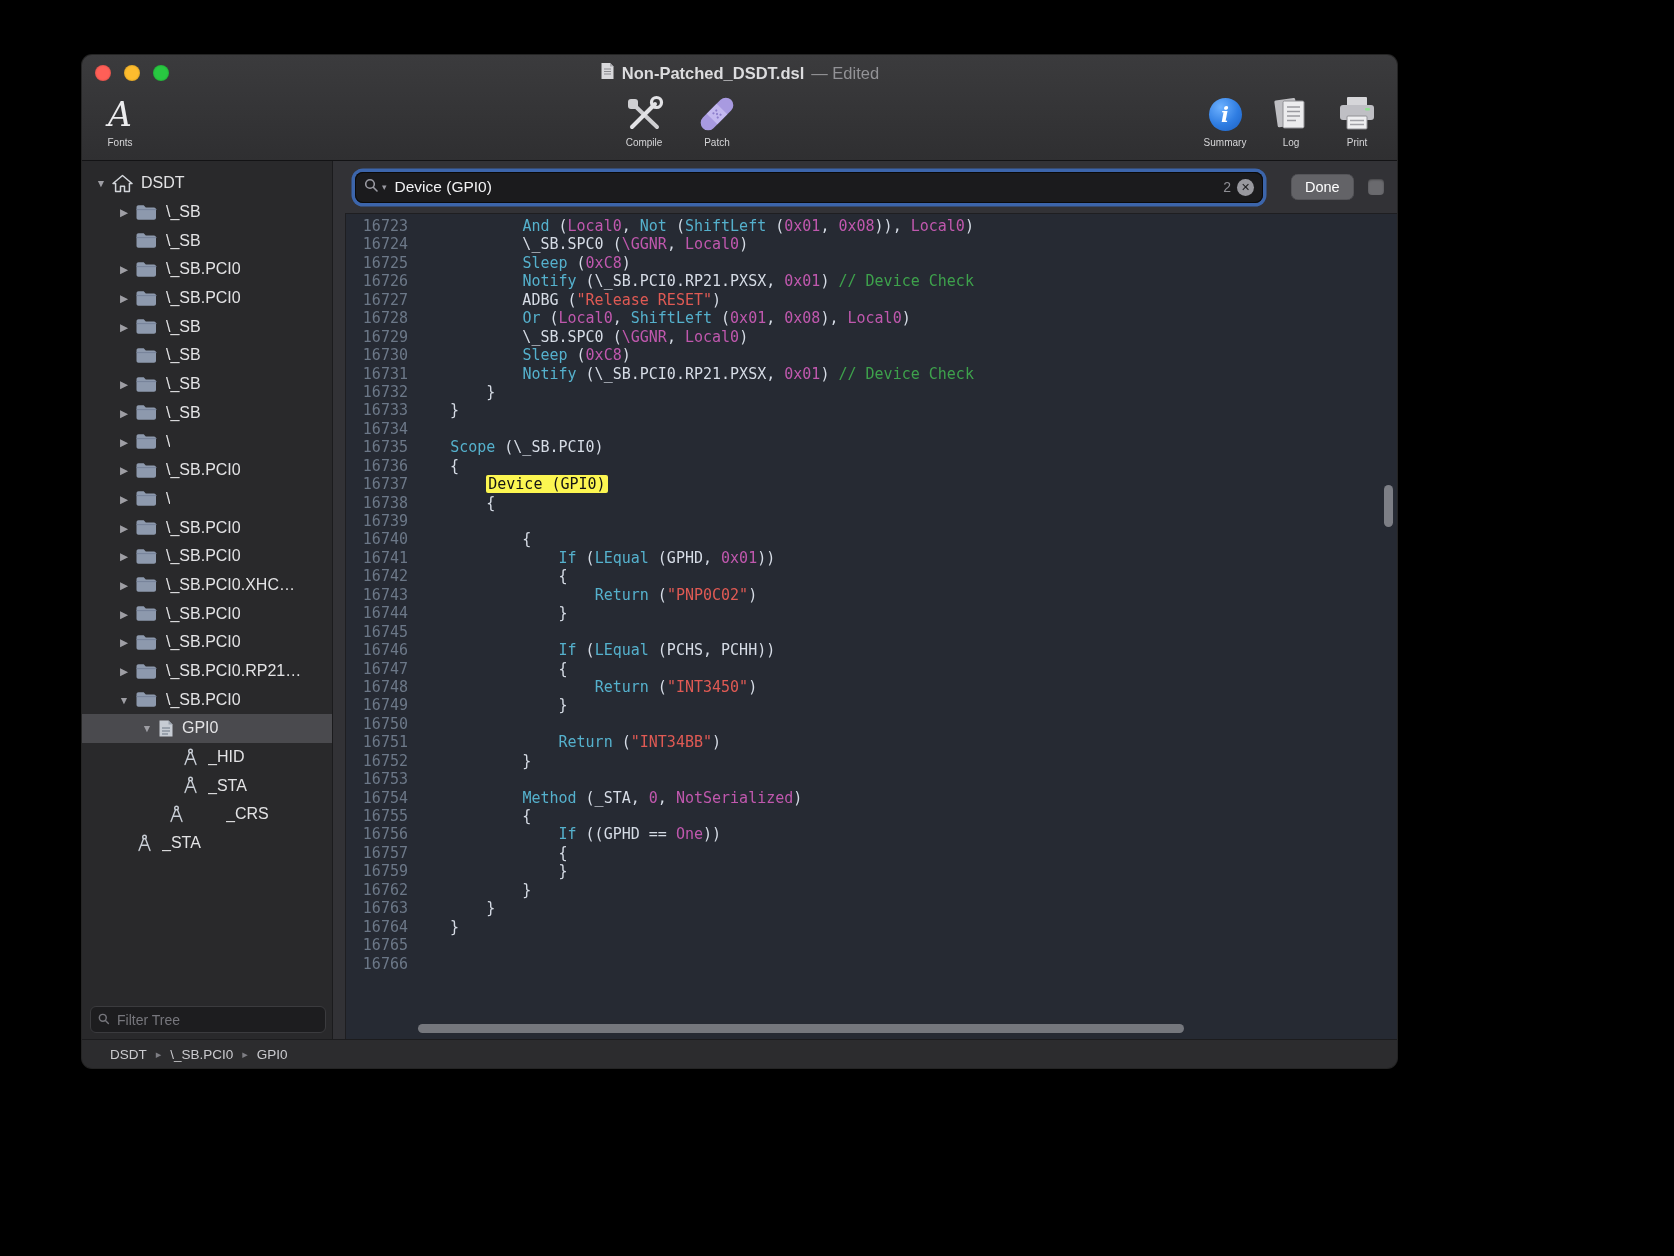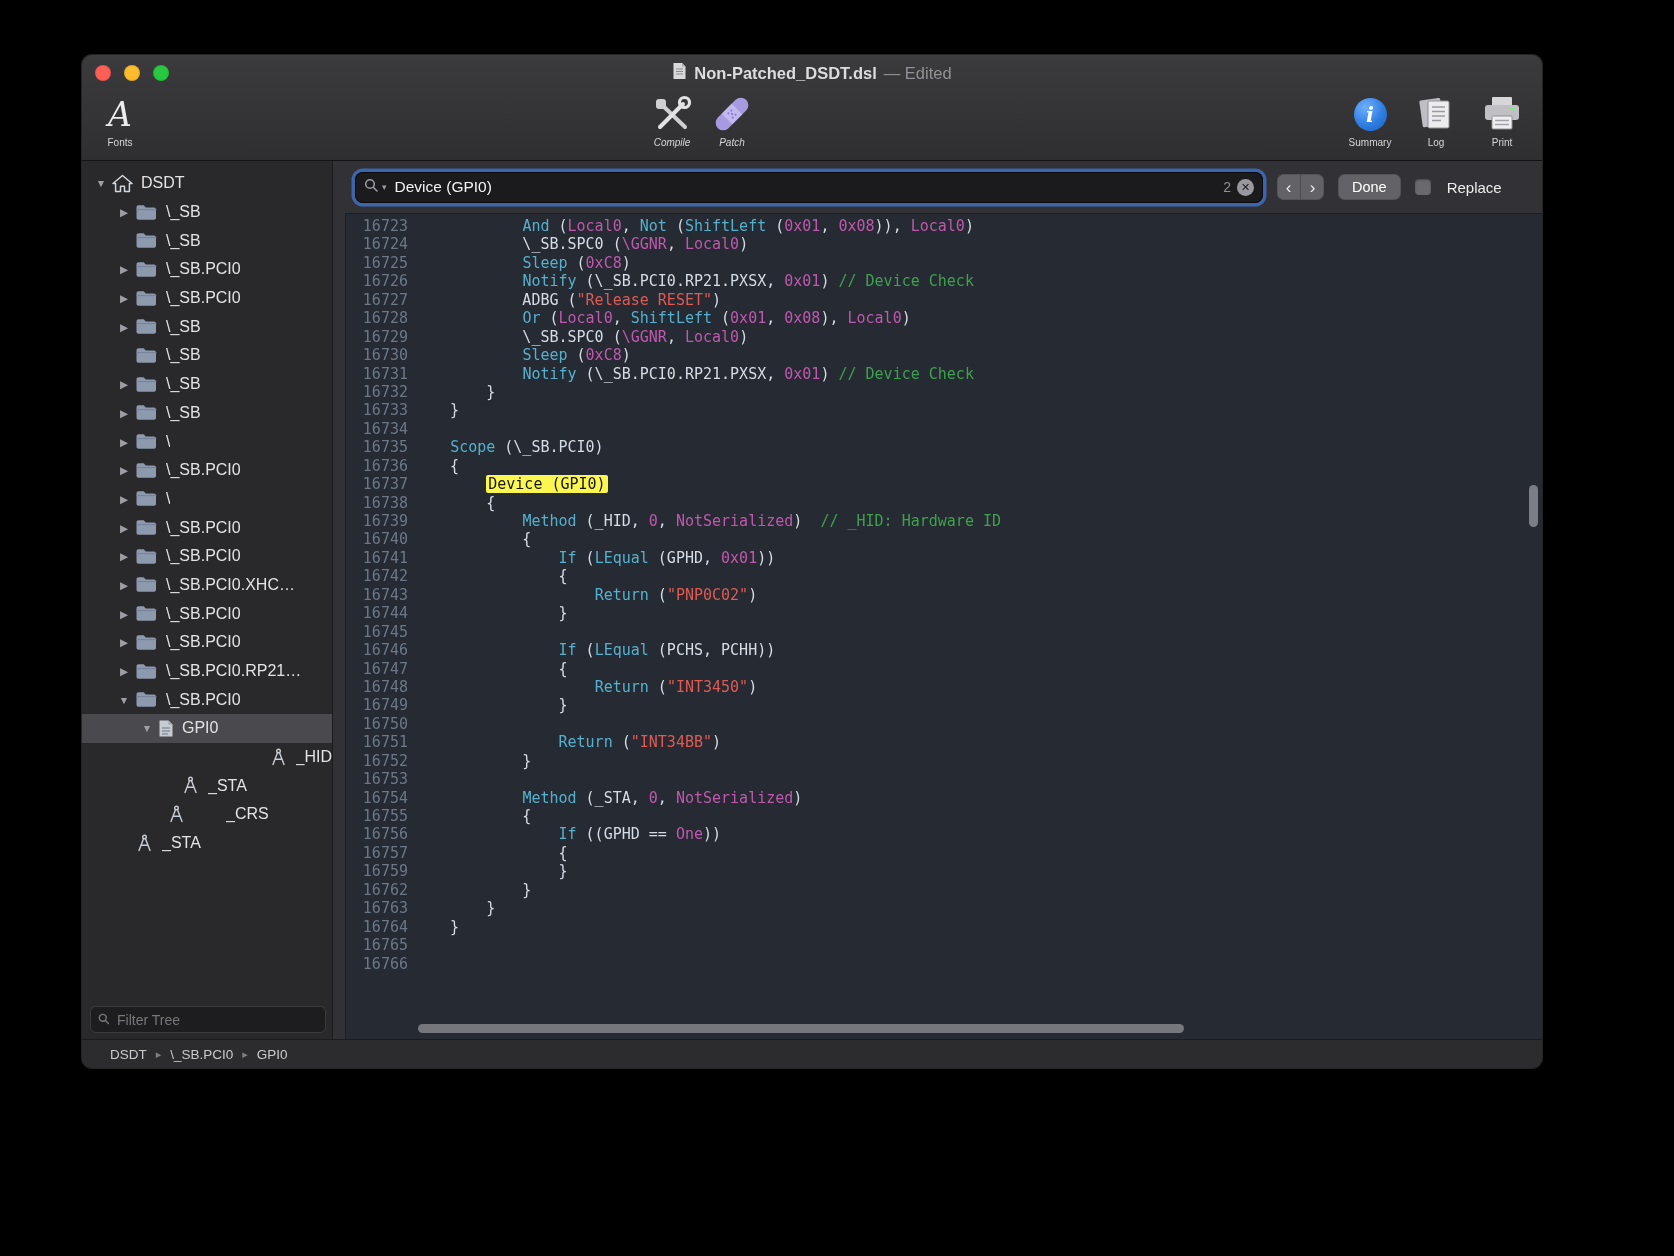--- a/index.html
+++ b/index.html
@@ -1,30 +1,30 @@
 <!DOCTYPE html>
 <html style="--kw: #55b1cd; --ct: #c058ae; --cm: #3ea24c; --st: #e05a54; --pl: #d6dce6; --hl: #fcf651; --lnc: #6c7888;"><head>
 <meta charset="utf-8">
 <style>
   html,body{margin:0;padding:0;width:1674px;height:1256px;background:#000;overflow:hidden;
     font-family:"Liberation Sans",sans-serif;-webkit-font-smoothing:antialiased;}
-  .window{position:absolute;left:82px;top:55px;width:1460px;height:1013px;border-radius:10px;
+  .window{position:absolute;left:82px;top:55px;width:1315px;height:1013px;border-radius:10px;
     background:#2a2a2c;overflow:hidden;display:flex;flex-direction:column;
     box-shadow:0 0 0 1px rgba(255,255,255,.14),0 30px 80px rgba(0,0,0,.8);}
   
   .chrome{background:linear-gradient(#3b3b3d,#2f2f31);border-bottom:1px solid #131315;flex:0 0 auto;}
   .titlebar{height:36px;position:relative;display:flex;align-items:center;justify-content:center;}
   .lights{position:absolute;left:13px;top:10px;display:flex;gap:13px;}
   .light{width:16px;height:16px;border-radius:50%;box-shadow:inset 0 0 2px rgba(0,0,0,.3);}
   .l-red{background:#ff5f57}.l-yellow{background:#fdbc2e}.l-green{background:#28c841}
   .title{display:flex;align-items:center;gap:7px;font-size:16.5px;font-weight:600;color:#dcdcde;}
   .title .edited{color:#929296;font-weight:400;}
   .toolbar{height:69px;position:relative;}
   .tb-left{position:absolute;left:10px;top:2px;display:flex;gap:6px;}
-  .tb-center{position:absolute;left:562px;top:2px;display:flex;gap:4px;font-style:italic;}
+  .tb-center{position:absolute;left:534px;top:2px;display:flex;gap:17px;}
   .tb-right{position:absolute;right:12px;top:2px;display:flex;gap:10px;}
   .tbitem{min-width:56px;display:flex;flex-direction:column;align-items:center;gap:2px;cursor:default;}
   .tbicon{height:42px;display:flex;align-items:center;justify-content:center;}
   .tblabel{font-size:10px;color:#d6d6d8;}
   .fonts-glyph{font-family:"DejaVu Serif",serif;font-style:italic;font-size:33px;line-height:1;color:#ececee;}
   .sum-circle{width:33px;height:33px;border-radius:50%;display:flex;align-items:center;justify-content:center;
     background:radial-gradient(circle at 35% 28%,#6db1ff 0%,#2f7de2 55%,#1c5fc0 100%);}
   .sum-i{font-family:"DejaVu Serif",serif;font-style:italic;font-weight:bold;font-size:21px;color:#fff;}
   
   .content{flex:1;display:flex;min-height:0;}
@@ -366,21 +366,21 @@
             <span class="disc">▼</span>
             <span class="ticon">
               <svg width="16" height="19" viewBox="0 0 16 19">
                 <path d="M1.5 1.5 h9 l4 4 v12 h-13 Z" fill="#c7ccd4"></path>
                 <path d="M10.5 1.5 v4 h4 Z" fill="#9aa2ad"></path>
                 <path d="M4 9 h8 M4 12 h8 M4 15 h6" stroke="#6d7683" stroke-width="1.1" fill="none"></path>
               </svg>
             </span>
             <span class="tlabel">GPI0</span>
           </div>
-          <div class="trow" style="padding-left: 106px; justify-content: flex-end;">
+          <div class="trow" style="padding-left: 77px;">
             <span class="disc"></span>
             <span class="ticon">
               <svg width="19" height="19" viewBox="0 0 19 19">
                 <circle cx="9.5" cy="3" r="1.8" fill="none" stroke="#c9ced6" stroke-width="1.4"></circle>
                 <path d="M8.6 4.6 L4 16.5 M10.4 4.6 L15 16.5 M6 11.2 h7" stroke="#c9ced6" stroke-width="1.4" fill="none" stroke-linecap="round"></path>
               </svg>
             </span>
             <span class="tlabel">_HID</span>
           </div>
           <div class="trow" style="padding-left: 77px;">
@@ -460,21 +460,21 @@
             <div class="cl"><span class="ln">16729</span><span class="ct"><span class="tk-p">            \_SB.SPC0 (</span><span class="tk-c">\GGNR</span><span class="tk-p">, </span><span class="tk-c">Local0</span><span class="tk-p">)</span></span></div>
             <div class="cl"><span class="ln">16730</span><span class="ct"><span class="tk-p">            </span><span class="tk-k">Sleep</span><span class="tk-p"> (</span><span class="tk-c">0xC8</span><span class="tk-p">)</span></span></div>
             <div class="cl"><span class="ln">16731</span><span class="ct"><span class="tk-p">            </span><span class="tk-k">Notify</span><span class="tk-p"> (\_SB.PCI0.RP21.PXSX, </span><span class="tk-c">0x01</span><span class="tk-p">) </span><span class="tk-g">// Device Check</span></span></div>
             <div class="cl"><span class="ln">16732</span><span class="ct"><span class="tk-p">        }</span></span></div>
             <div class="cl"><span class="ln">16733</span><span class="ct"><span class="tk-p">    }</span></span></div>
             <div class="cl"><span class="ln">16734</span><span class="ct"></span></div>
             <div class="cl"><span class="ln">16735</span><span class="ct"><span class="tk-p">    </span><span class="tk-k">Scope</span><span class="tk-p"> (\_SB.PCI0)</span></span></div>
             <div class="cl"><span class="ln">16736</span><span class="ct"><span class="tk-p">    {</span></span></div>
             <div class="cl"><span class="ln">16737</span><span class="ct"><span class="tk-p">        </span><span class="tk-h">Device (GPI0)</span></span></div>
             <div class="cl"><span class="ln">16738</span><span class="ct"><span class="tk-p">        {</span></span></div>
-            <div class="cl"><span class="ln">16739</span><span class="ct"><span class="tk-p">            </span><span class="tk-k">Method</span><span class="tk-p"> (_HID, </span><span class="tk-c">0</span><span class="tk-p">, </span><span class="tk-c">NotSerialized</span><span class="tk-p">)  </span><span class="tk-g">// _HID: Hardware ID</span></span></div>
+            <div class="cl"><span class="ln">16739</span></div>
             <div class="cl"><span class="ln">16740</span><span class="ct"><span class="tk-p">            {</span></span></div>
             <div class="cl"><span class="ln">16741</span><span class="ct"><span class="tk-p">                </span><span class="tk-k">If</span><span class="tk-p"> (</span><span class="tk-k">LEqual</span><span class="tk-p"> (GPHD, </span><span class="tk-c">0x01</span><span class="tk-p">))</span></span></div>
             <div class="cl"><span class="ln">16742</span><span class="ct"><span class="tk-p">                {</span></span></div>
             <div class="cl"><span class="ln">16743</span><span class="ct"><span class="tk-p">                    </span><span class="tk-k">Return</span><span class="tk-p"> (</span><span class="tk-r">"PNP0C02"</span><span class="tk-p">)</span></span></div>
             <div class="cl"><span class="ln">16744</span><span class="ct"><span class="tk-p">                }</span></span></div>
             <div class="cl"><span class="ln">16745</span><span class="ct"></span></div>
             <div class="cl"><span class="ln">16746</span><span class="ct"><span class="tk-p">                </span><span class="tk-k">If</span><span class="tk-p"> (</span><span class="tk-k">LEqual</span><span class="tk-p"> (PCHS, PCHH))</span></span></div>
             <div class="cl"><span class="ln">16747</span><span class="ct"><span class="tk-p">                {</span></span></div>
             <div class="cl"><span class="ln">16748</span><span class="ct"><span class="tk-p">                    </span><span class="tk-k">Return</span><span class="tk-p"> (</span><span class="tk-r">"INT3450"</span><span class="tk-p">)</span></span></div>
             <div class="cl"><span class="ln">16749</span><span class="ct"><span class="tk-p">                }</span></span></div>

